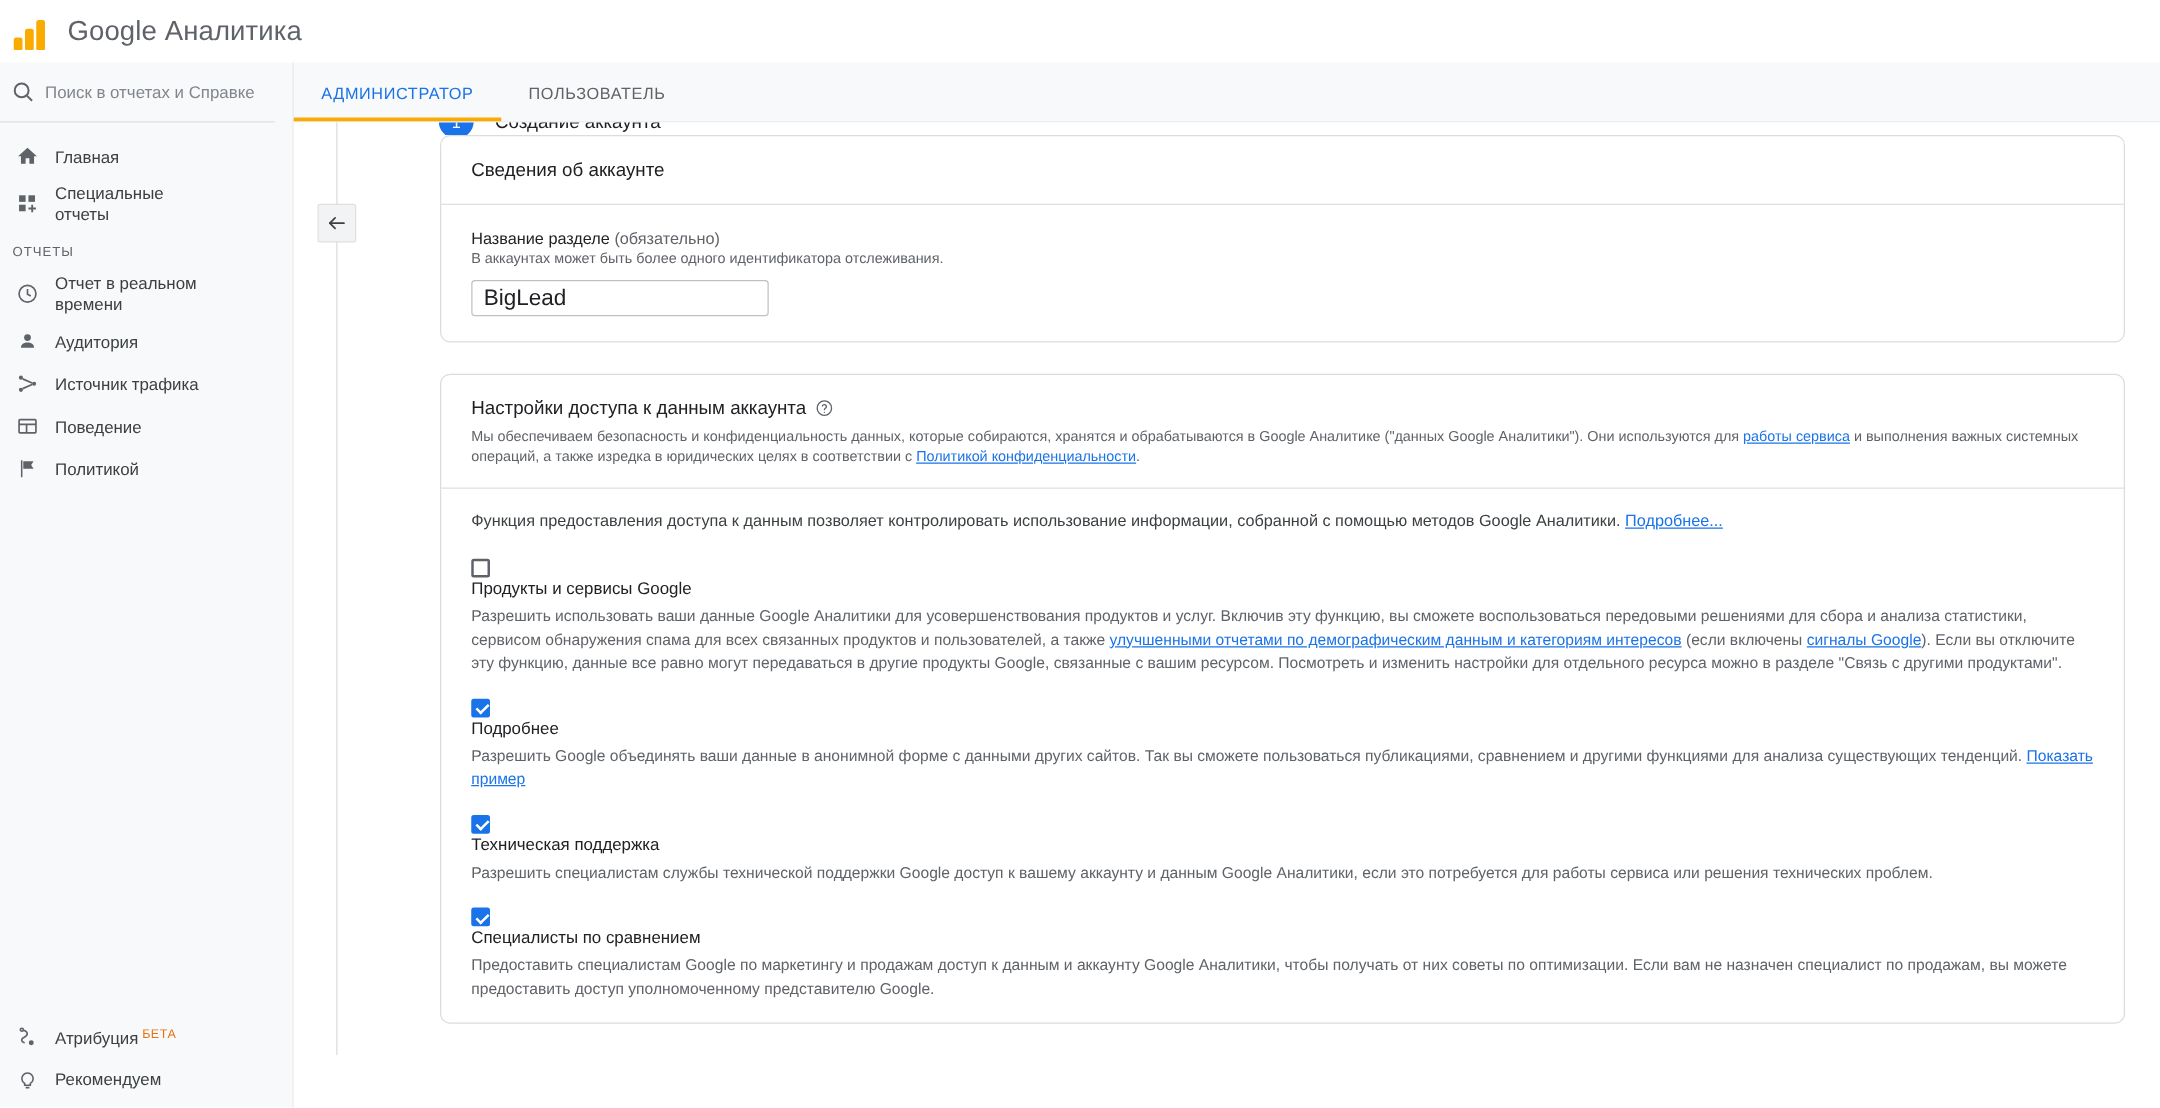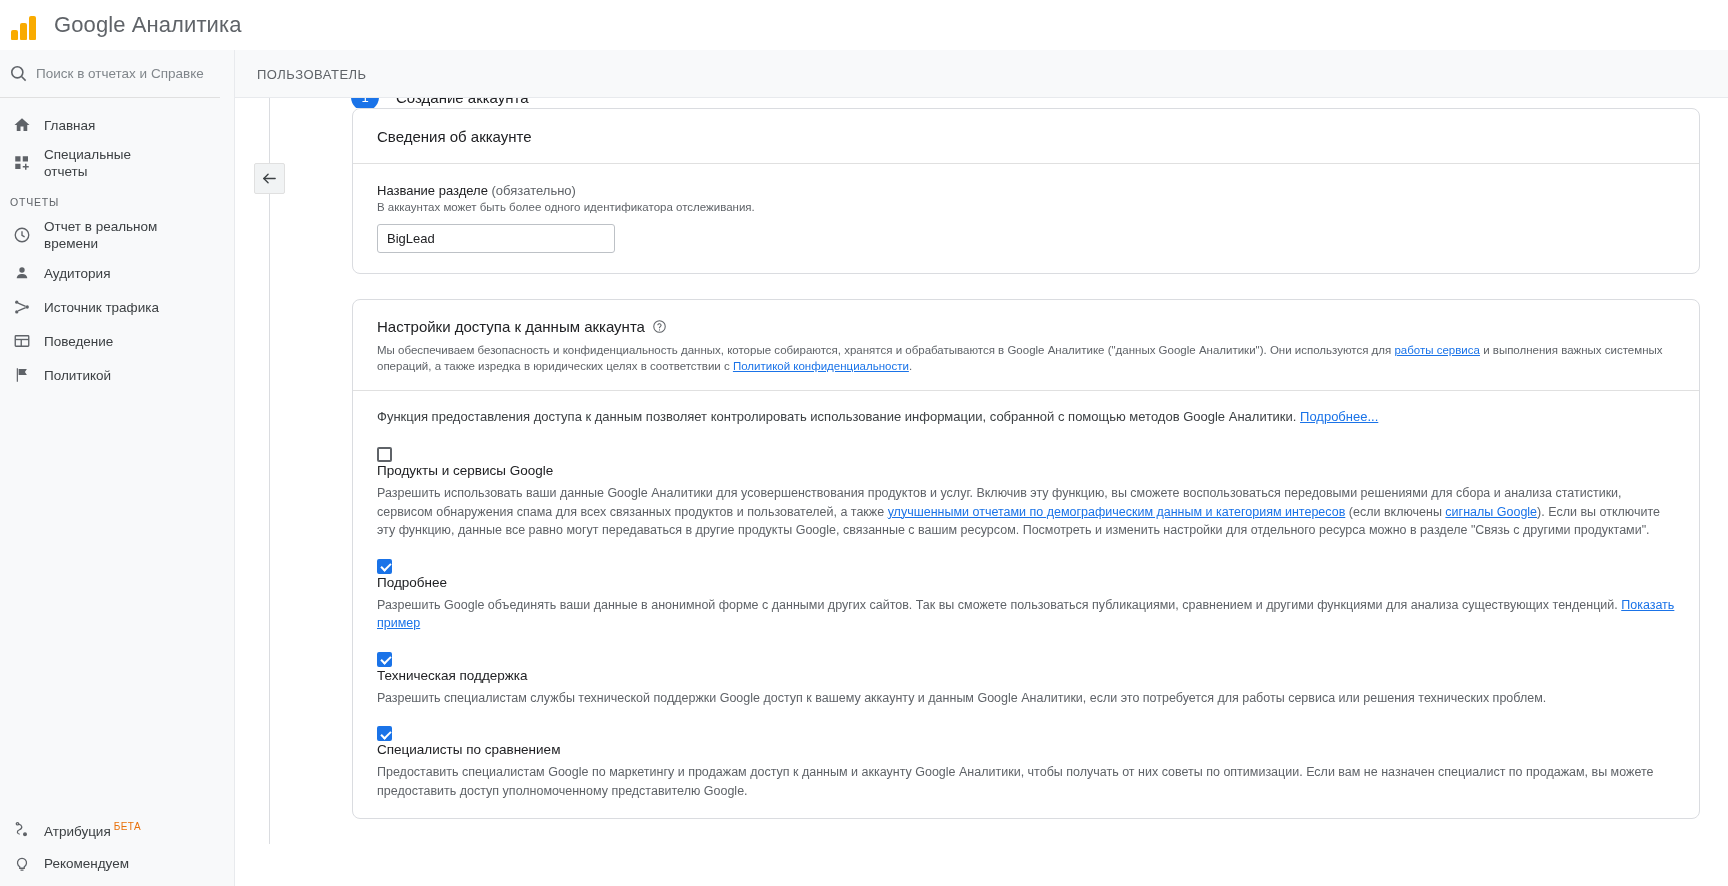--- a/index.html
+++ b/index.html
@@ -161,21 +161,21 @@
   .card-section { padding: 19px 24px 20px 24px; }
 
   .field-label { font-size: 13px; color: #202124; }
   .field-label b { font-weight: 500; }
   .field-label .optional { color: #5f6368; }
   .field-hint { font-size: 11.5px; color: #5f6368; margin-top: 3px; }
   .text-input {
     margin-top: 11px;
     width: 238px; height: 29px;
     border: 1px solid #bdc1c6; border-radius: 3px;
-    padding: 0 9px; font-size: 13px; color: #202124;
+    padding: 0 9px; font-size: 18px; color: #202124;
     font-family: "Liberation Sans", sans-serif;
     outline: none; background: #fff;
   }
 
   .ds-title {
     font-size: 15px; color: #202124;
     display: flex; align-items: center; gap: 7px;
     padding: 18px 24px 0 24px;
   }
   .help-icon { color: #5f6368; display:flex; align-items:center; }
@@ -340,20 +340,21 @@
             </svg>
           </span>
           <span class="nav-label">Рекомендуем</span>
         </div>
       </div>
     </div>
 
     <div class="main-col">
 
       <div class="tabs-bar">
+        <div class="tab active">АДМИНИСТРАТОР</div>
         <div class="tab">ПОЛЬЗОВАТЕЛЬ</div>
       </div>
 
       <div class="content-scroll">
         <div class="stepper-wrap" style="margin-top: -12px;">
 
           <div class="stepper-rail">
             <div class="rail-line"></div>
             <div class="back-btn">
               <svg width="17" height="17" viewBox="0 0 24 24" fill="none" stroke="#3c4043" stroke-width="1.9" stroke-linecap="round" stroke-linejoin="round">

